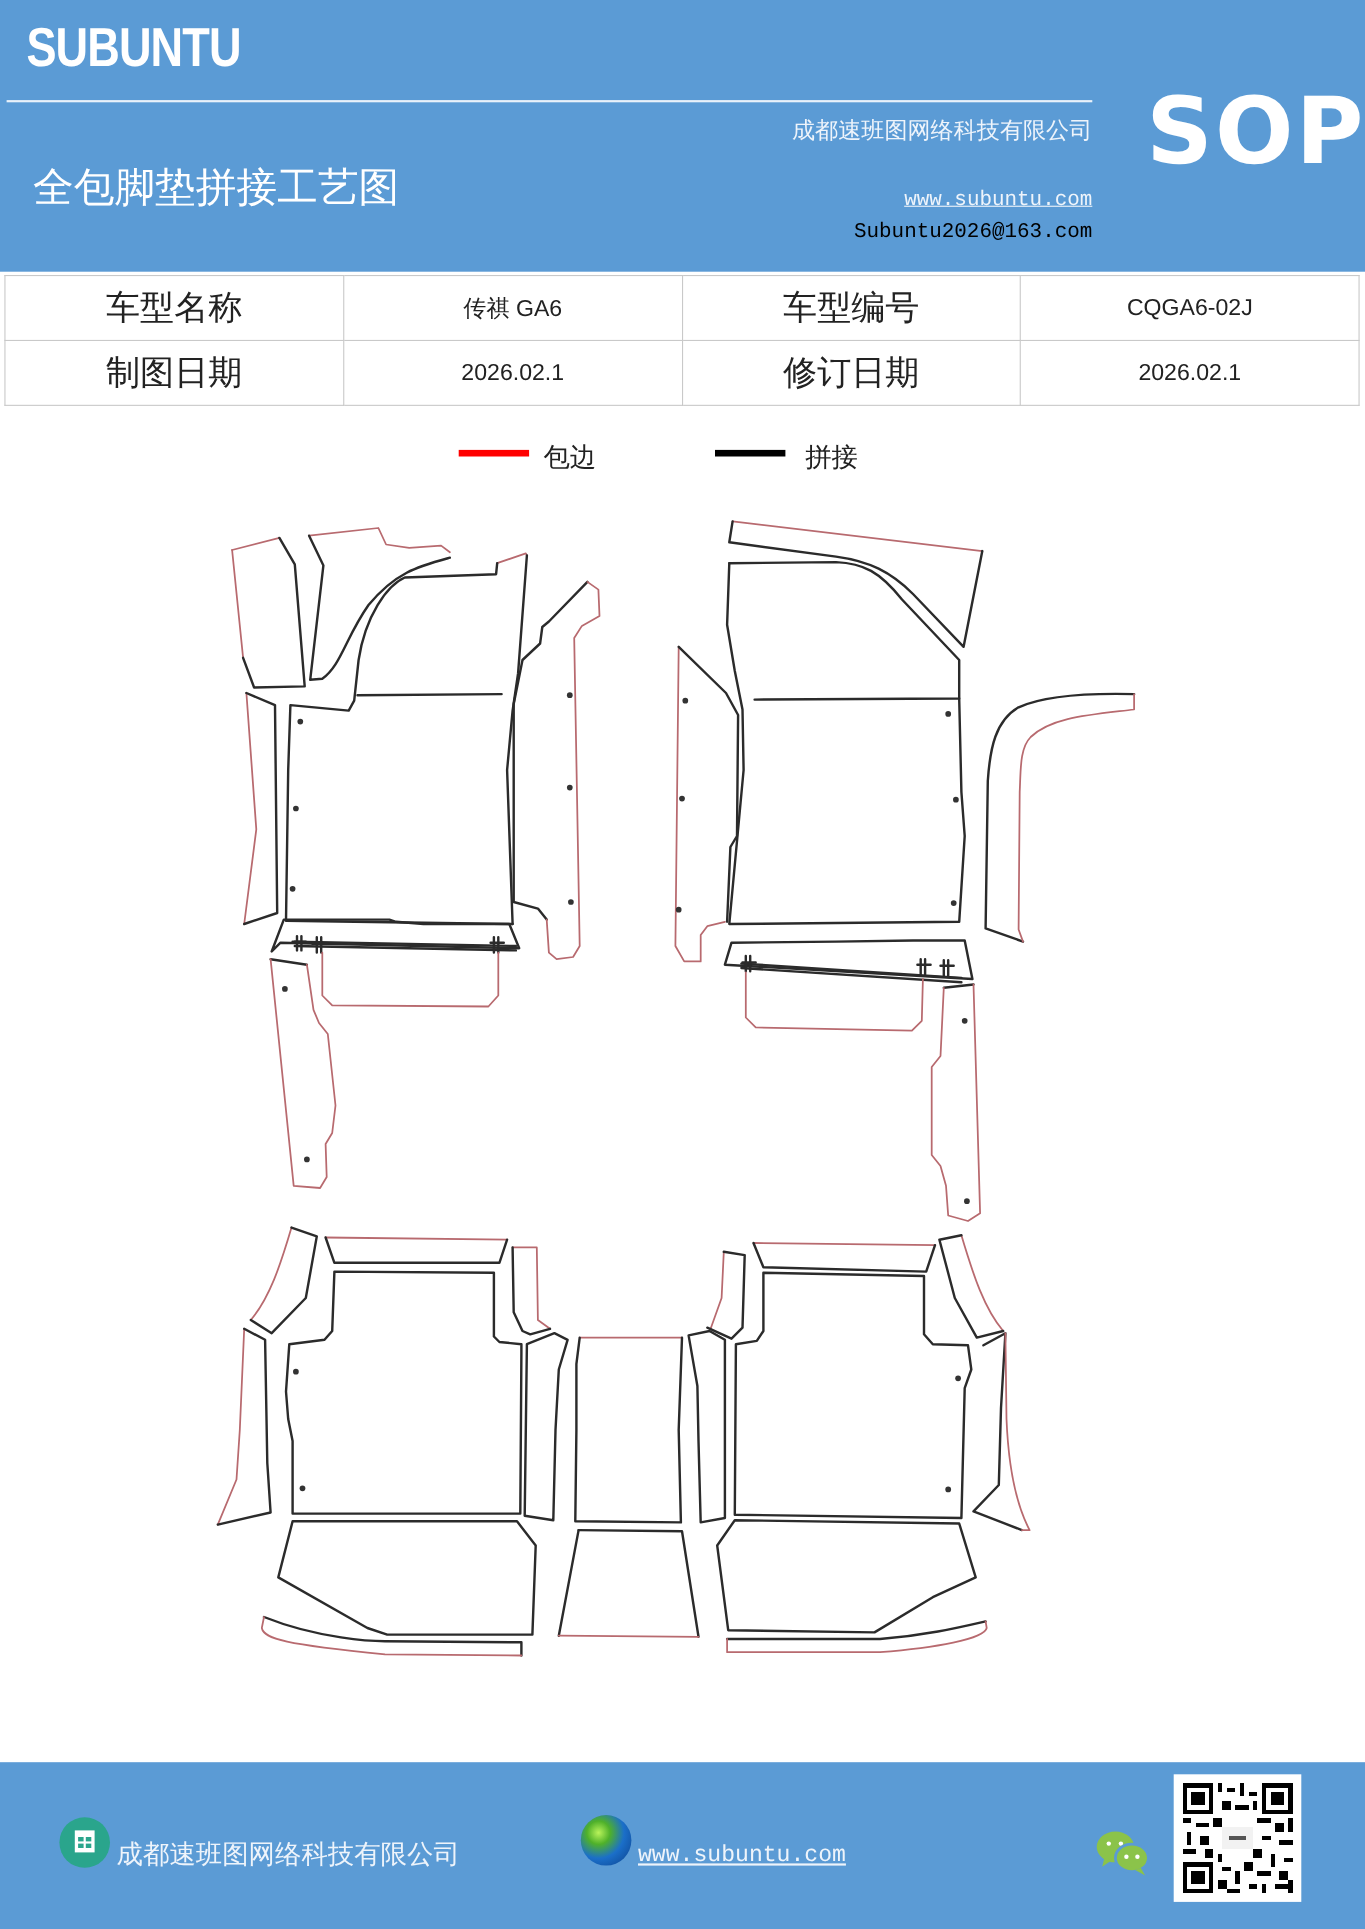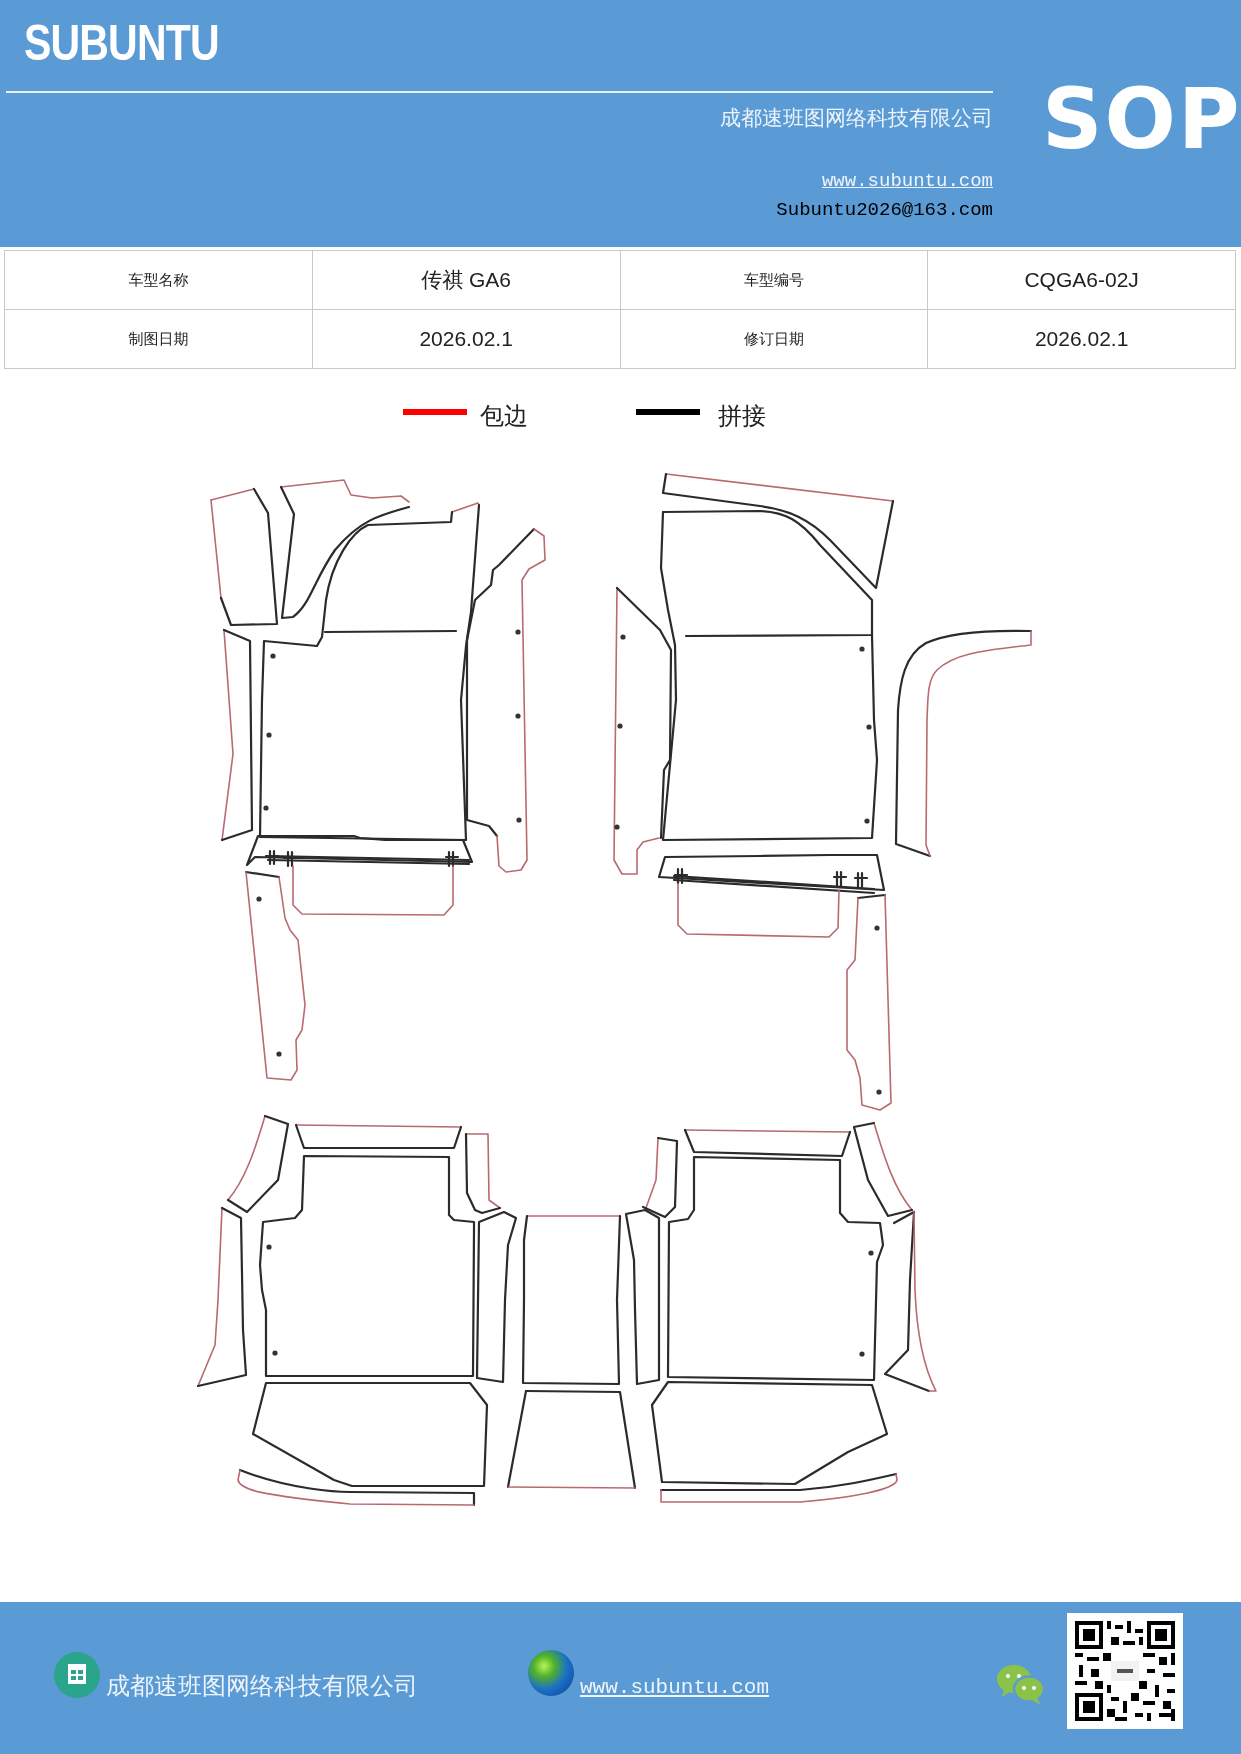--- a/index.html
+++ b/index.html
@@ -10,21 +10,21 @@
            font-weight: bold; font-size: 50px; letter-spacing: -1px; transform: scaleX(0.82); transform-origin: left top; }
   .header-rule { position: absolute; left: 6px; top: 91px; width: 987px; height: 2px; background: #e8f1fa; }
   .company { position: absolute; right: 248px; top: 104px; color: #eef4fb; font-size: 21px; font-family: "DejaVu Serif", serif; }
   .doc-title { position: absolute; left: 30px; top: 146px; color: #fff; font-size: 37px; font-family: "DejaVu Sans", sans-serif; }
   .web { position: absolute; right: 248px; top: 170px; color: #eef4fb; font-size: 19px; font-family: "Liberation Mono", monospace; text-decoration: underline; }
   .email { position: absolute; right: 248px; top: 199px; color: #000000; font-size: 19px; font-family: "Liberation Mono", monospace; }
   .sop { position: absolute; left: 1042px; top: 70px; color: #fff; font-size: 84px; font-weight: bold; font-family: "DejaVu Sans", sans-serif; letter-spacing: 2px; }
 
   .info-table { position: absolute; left: 4px; top: 250px; width: 1232px; border-collapse: collapse; }
   .info-table td { border: 1.5px solid #c9c9c9; height: 56px; text-align: center; vertical-align: middle; width: 25%;
-                   font-size: 15px; color: #222; }
+                   font-size: 31px; color: #222; }
   .info-table td.lbl { font-family: "DejaVu Sans", sans-serif; }
   .info-table td.val { font-family: "Liberation Sans", sans-serif; font-size: 21px; }
 
   .legend { position: absolute; top: 400px; height: 40px; }
   .legend .swatch { position: absolute; top: 9px; width: 64px; height: 6px; }
   .legend .lab { position: absolute; top: 0; font-size: 24px; font-family: "DejaVu Sans", sans-serif; color: #222; }
 
   .diagram { position: absolute; left: 0; top: 0; width: 1241px; height: 1754px; pointer-events: none; }
   .diagram svg { width: 1241px; height: 1754px; }
   .k { fill: none; stroke: #2b2b2b; stroke-width: 2.2; stroke-linejoin: round; stroke-linecap: round; }
@@ -44,20 +44,21 @@
   .f-wechat { position: absolute; left: 996px; top: 60px; width: 50px; height: 44px; }
   .f-qr { position: absolute; left: 1067px; top: 11px; width: 116px; height: 116px; background: #fff; }
 </style>
 </head>
 <body>
 
 <div class="header">
   <div class="brand">SUBUNTU</div>
   <div class="header-rule"></div>
   <div class="company">成都速班图网络科技有限公司</div>
+  <div class="doc-title">全包脚垫拼接工艺图</div>
   <div class="web">www.subuntu.com</div>
   <div class="email">Subuntu2026@163.com</div>
   <div class="sop">SOP</div>
 </div>
 
 <table class="info-table">
   <tbody>
       <tr>
     <td class="lbl">车型名称</td>
     <td class="val">传祺 GA6</td>
@@ -66,21 +67,21 @@
   </tr>
   <tr>
     <td class="lbl">制图日期</td>
     <td class="val">2026.02.1</td>
     <td class="lbl">修订日期</td>
     <td class="val">2026.02.1</td>
   </tr>
 </tbody>
   </table>
 
-<div class="legend" style="left:2px;width:1116px;padding-left:12px;">
+<div class="legend" style="left:16px;width:1116px;padding-left:12px;">
   <div class="swatch" style="left:401px;background:#ff0000;"></div>
   <div class="lab" style="left:478px;">包边</div>
   <div class="swatch" style="left:634px;background:#000;"></div>
   <div class="lab" style="left:716px;">拼接</div>
 </div>
 
 <div class="diagram">
 <svg viewBox="0 0 1241 1754" xmlns="http://www.w3.org/2000/svg">
 
   <g>

